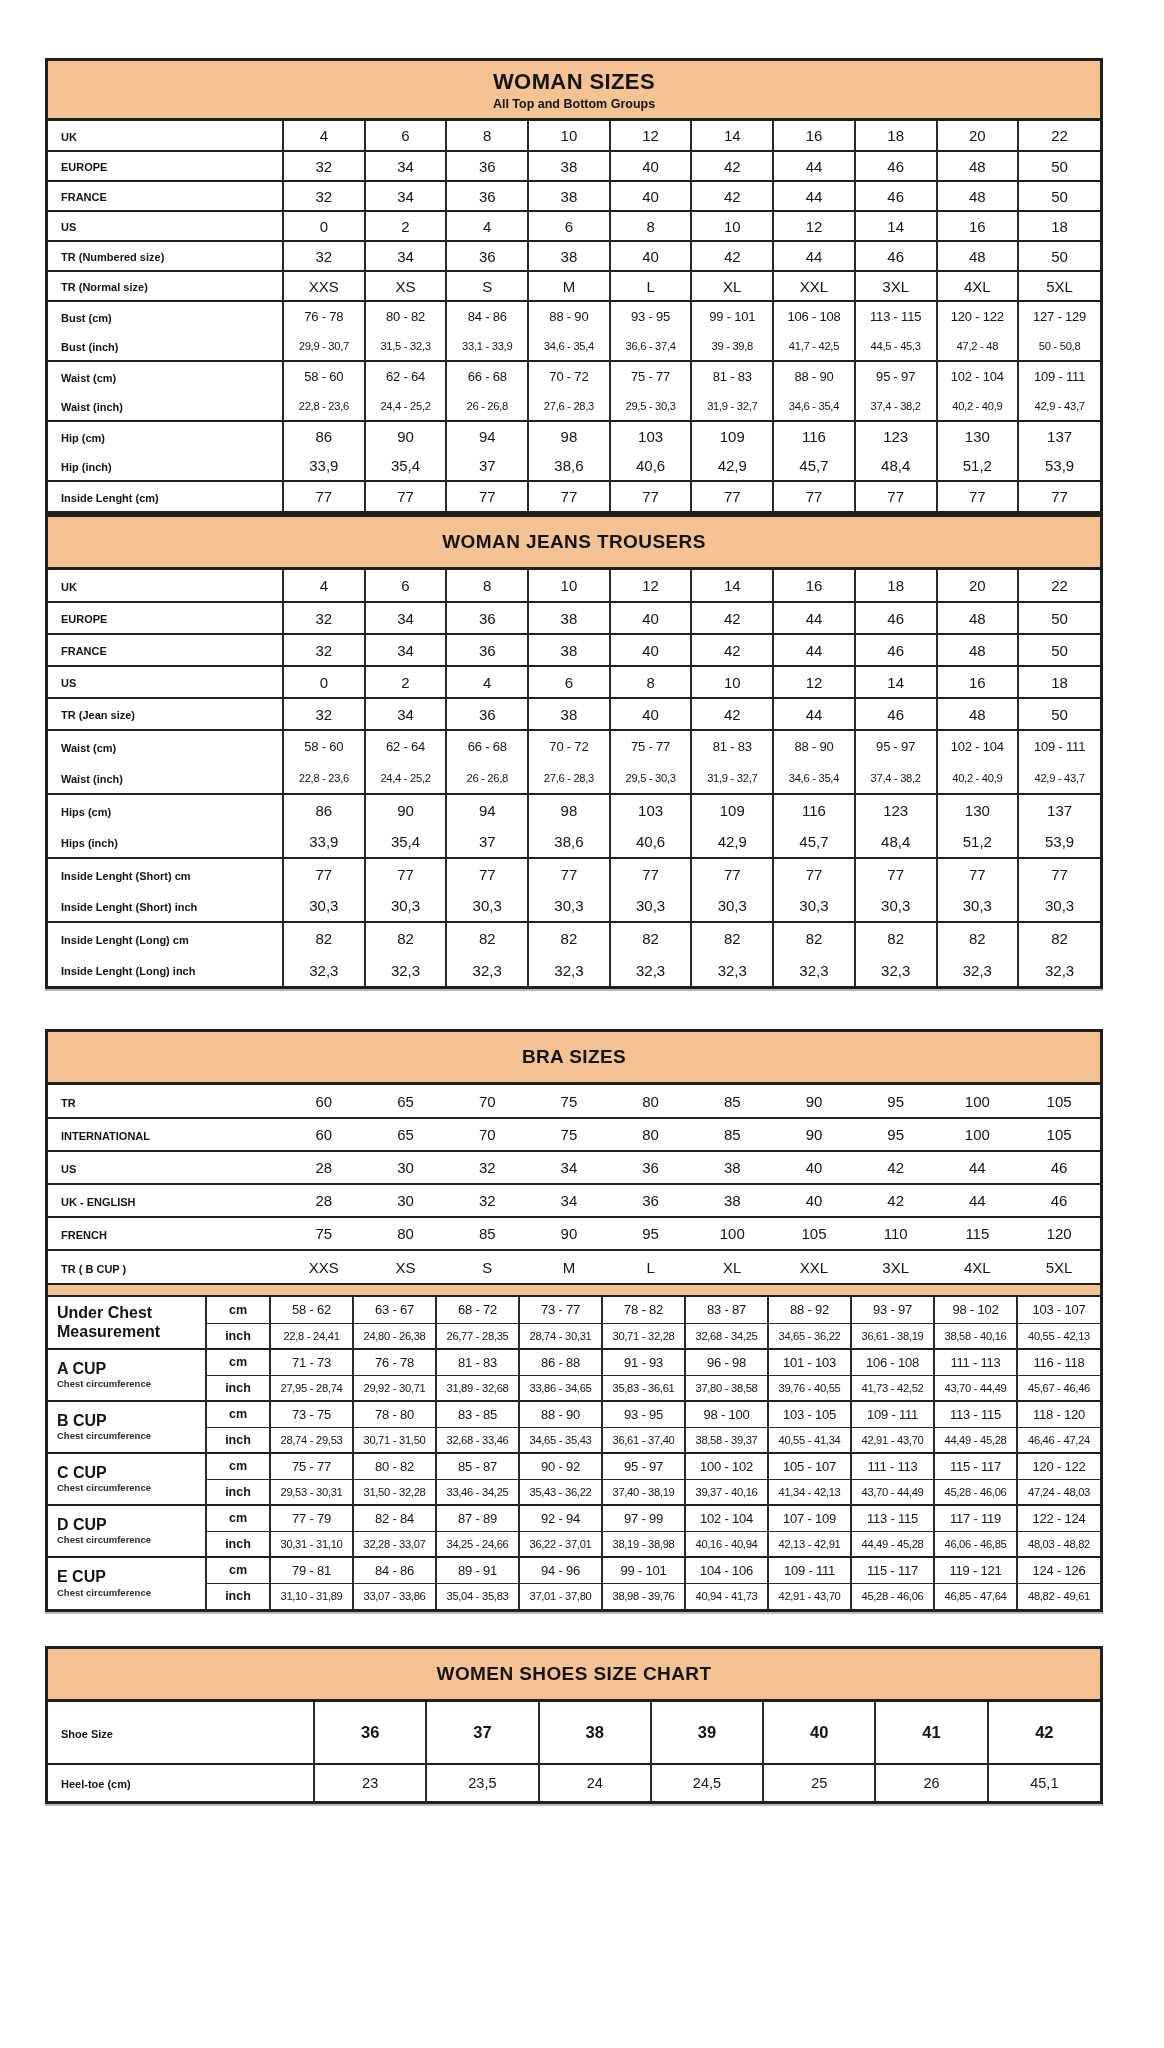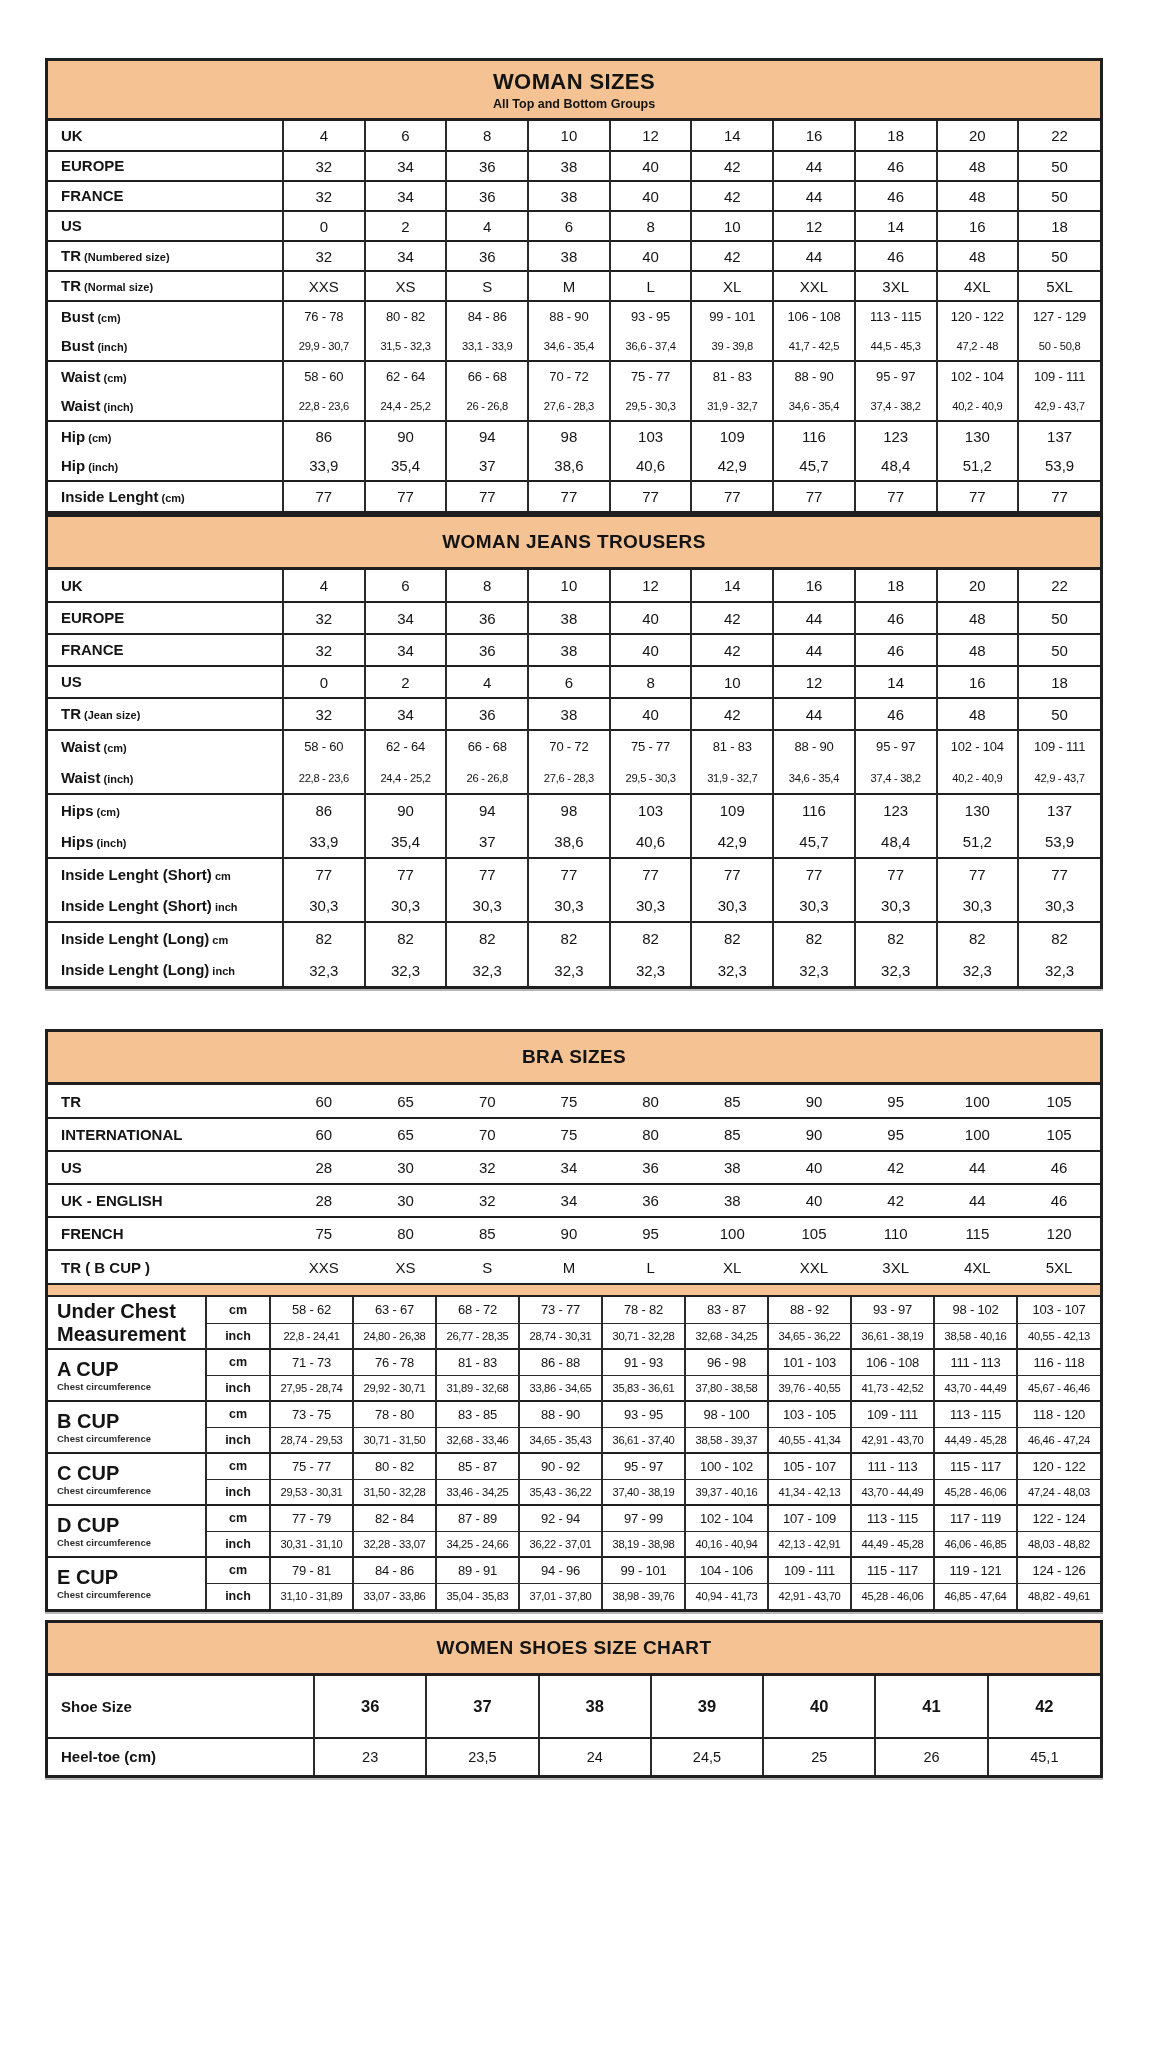--- a/index.html
+++ b/index.html
@@ -18,21 +18,21 @@
   .band-sub{font-size:12.5px;font-weight:bold;margin-top:2px}
 
   table.sz{width:100%;border-collapse:collapse;table-layout:fixed}
   table.sz td{border-left:2px solid #2a2a2a;text-align:center;vertical-align:middle;
     padding:0 1px;overflow:hidden;white-space:nowrap}
   table.sz td:first-child{border-left:none}
   table.sz tbody.grp{border-top:2.8px solid #1f1f1f}
   table.sz tbody.grp:first-child{border-top:none}
 
   .lbl{width:235px;text-align:left !important;padding-left:13px !important}
-  .lbl-main{font-weight:bold;font-size:15px}
+  .lbl-main{font-weight:bold;font-size:11px}
   .lbl-small{font-weight:bold;font-size:11px}
   .v-md{font-size:15px}
   .v-sm{font-size:13px;letter-spacing:-.2px}
   .v-xs{font-size:11.2px;letter-spacing:-.3px}
   #grid-woman tr{height:30px}
   #grid-jeans tr{height:32px}
 
   
   table.bra-basic{width:100%;border-collapse:collapse;table-layout:fixed}
   table.bra-basic td{text-align:center;vertical-align:middle;white-space:nowrap}
@@ -43,21 +43,21 @@
     border-top:2.6px solid #1f1f1f;border-bottom:2.6px solid #1f1f1f}
 
   table.cup{width:100%;border-collapse:collapse;table-layout:fixed}
   table.cup td{border-left:2px solid #2a2a2a;text-align:center;vertical-align:middle;
     height:26px;padding:0 1px;overflow:hidden;white-space:nowrap}
   table.cup tbody{border-top:2.8px solid #1f1f1f}
   table.cup tbody:first-child{border-top:none}
   table.cup tr.r-inch td{border-top:1.7px solid #2a2a2a}
   .cup-lbl{width:158px;border-left:none !important;text-align:left !important;
     padding-left:9px !important;white-space:normal !important;line-height:1.15}
-  .cup-lbl .lbl-main{font-size:20px}
+  .cup-lbl .lbl-main{font-size:16px}
   .cup-sub{display:block;font-size:9.5px;font-weight:bold;color:#2b2b2b;margin-top:1px}
   .cup-unit{width:64px;font-weight:bold;font-size:12.5px}
 
   
   table.shoes{width:100%;border-collapse:collapse;table-layout:fixed}
   table.shoes td{border-left:2px solid #2a2a2a;text-align:center;vertical-align:middle;white-space:nowrap}
   table.shoes td:first-child{border-left:none}
   table.shoes tr.r1{height:62px;border-bottom:2.6px solid #1f1f1f}
   table.shoes tr.r2{height:37px}
   table.shoes .lbl{width:266px}
@@ -459,21 +459,21 @@
               <td class="val v-md">32,3</td>
               <td class="val v-md">32,3</td>
               <td class="val v-md">32,3</td>
               <td class="val v-md">32,3</td>
             </tr>
           </tbody>
         </table>
       </div>
   </section>
 
-  <section class="size-table" style="margin-bottom:8px">
+  <section class="size-table" style="margin-bottom:34px">
     <header class="band band-md">
       <div class="band-title-md">BRA SIZES</div>
     </header>
     <div id="grid-bra-basic">
         <table class="bra-basic">
           <tbody>
             <tr>
               <td class="lbl"><span class="lbl-main">TR</span></td>
               <td class="val v-md">60</td>
               <td class="val v-md">65</td>

